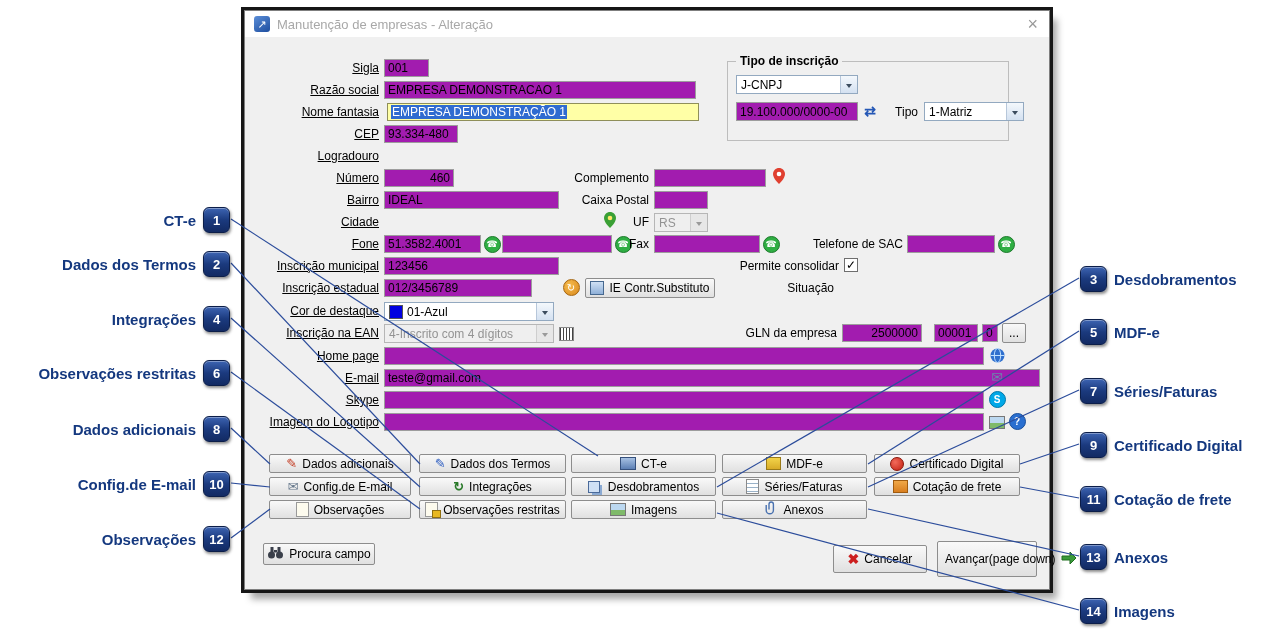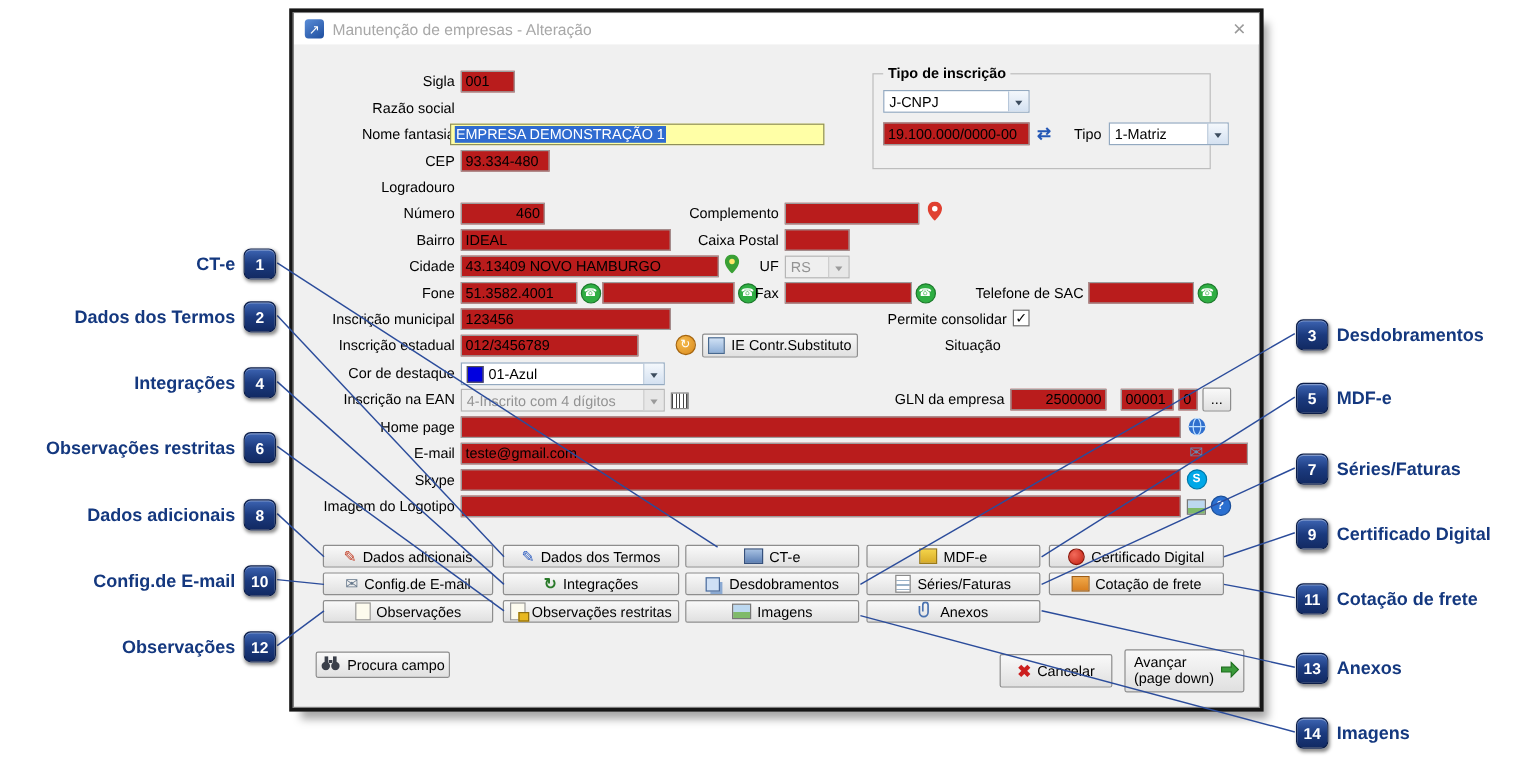--- a/index.html
+++ b/index.html
@@ -11,22 +11,22 @@
        border:1px solid #7f7f7f;box-shadow:0 0 0 3px #161616,7px 9px 7px rgba(0,0,0,.35);z-index:1;}
   .titlebar{position:absolute;left:0;top:0;right:0;height:26px;background:#ffffff;}
   .appicon{position:absolute;left:9px;top:5px;width:16px;height:16px;border-radius:3px;
            background:linear-gradient(145deg,#5b8ed8,#1d4d9e);color:#fff;font-size:11px;
            display:flex;align-items:center;justify-content:center;}
   .apptitle{position:absolute;left:32px;top:6px;font-size:13px;color:#a8a8a8;white-space:nowrap;}
   .close{position:absolute;right:11px;top:3px;font-size:18px;color:#9a9a9a;cursor:pointer;line-height:20px;}
 
   
   .lbl{position:absolute;font-size:12px;text-align:right;white-space:nowrap;color:#000;}
-  .l1{left:0;width:134px;}
-  .inp{position:absolute;height:18px;box-sizing:border-box;background:#b91c1c;border:1px solid #9d9d9d;
+  .l1{left:0;width:134px;text-decoration:underline;}
+  .inp{position:absolute;height:18px;box-sizing:border-box;background:#a21caf;border:1px solid #9d9d9d;
        font-size:12px;padding:0 3px;display:flex;align-items:center;overflow:hidden;white-space:nowrap;}
   .inp.num{justify-content:flex-end;}
   .inp.hl{background:#ffffa6;border-color:#8f8f5a;}
   .sel{background:#2f6bd0;color:#fff;padding:0 1px;}
   .combo{position:absolute;height:19px;box-sizing:border-box;background:#fff;border:1px solid #93a9c0;
          font-size:12px;display:flex;align-items:center;padding-left:4px;overflow:hidden;}
   .combo .txt{flex:1;overflow:hidden;white-space:nowrap;}
   .dd{width:16px;align-self:stretch;flex:none;margin-left:2px;background:linear-gradient(#f4f8fc,#d4e1f1);
       border-left:1px solid #b7c7da;display:flex;align-items:center;justify-content:center;}
   .dd i{width:0;height:0;border:3.5px solid transparent;border-top:4.5px solid #3c4c5e;margin-top:5px;}
@@ -105,40 +105,40 @@
     <span class="lbl l1" style="top:248px">Inscrição municipal</span>
     <span class="lbl l1" style="top:270px">Inscrição estadual</span>
     <span class="lbl l1" style="top:293px">Cor de destaque</span>
     <span class="lbl l1" style="top:315px">Inscrição na EAN</span>
     <span class="lbl l1" style="top:338px">Home page</span>
     <span class="lbl l1" style="top:360px">E-mail</span>
     <span class="lbl l1" style="top:382px">Skype</span>
     <span class="lbl l1" style="top:404px">Imagem do Logotipo</span>
 
     <div class="inp" style="left:139px;top:48px;width:45px">001</div>
-    <div class="inp hl" style="left:130px;top:92px;width:312px">
+    <div class="inp" style="left:139px;top:70px;width:312px">EMPRESA DEMONSTRACAO 1</div>
+    <div class="inp hl" style="left:142px;top:92px;width:312px">
         <span class="sel">EMPRESA DEMONSTRAÇÃO 1</span>
       </div>
     <div class="inp" style="left:139px;top:114px;width:74px">93.334-480</div>
     <div class="inp num" style="left:139px;top:158px;width:70px">460</div>
 
     <span class="lbl" style="left:300px;top:160px;width:104px">Complemento</span>
     <div class="inp" style="left:409px;top:158px;width:112px"></div>
     <span class="icbtn" style="left:526px;top:157px">
       <svg width="12" height="16" viewBox="0 0 12 16">
           <path d="M6 0C2.7 0 0 2.7 0 6c0 4.5 6 10 6 10s6-5.5 6-10C12 2.7 9.3 0 6 0z" fill="#e04030"></path>
           <circle cx="6" cy="6" r="2.3" fill="#fff"></circle>
         </svg>
     </span>
 
     <div class="inp" style="left:139px;top:180px;width:175px">IDEAL</div>
     <span class="lbl" style="left:300px;top:182px;width:104px">Caixa Postal</span>
     <div class="inp" style="left:409px;top:180px;width:54px"></div>
 
-    <div class="inp" style="left:139px;top:202px;width:215px">43.13409 NOVO HAMBURGO</div>
     <span class="icbtn" style="left:357px;top:201px">
       <svg width="12" height="16" viewBox="0 0 12 16">
           <path d="M6 0C2.7 0 0 2.7 0 6c0 4.5 6 10 6 10s6-5.5 6-10C12 2.7 9.3 0 6 0z" fill="#3aa035"></path>
           <circle cx="6" cy="6" r="2.3" fill="#ffe66a"></circle>
         </svg>
     </span>
     <span class="lbl" style="left:372px;top:204px;width:32px">UF</span>
     <div class="combo dis" style="left:409px;top:202px;width:54px">
       <span class="txt">RS</span>
         <span class="dd">
@@ -312,21 +312,21 @@
             <circle cx="4.5" cy="9" r="3.5" fill="#3a3f4a"></circle>
             <circle cx="12.5" cy="9" r="3.5" fill="#3a3f4a"></circle>
           </svg></span>
       <span>Procura campo</span>
     </div>
     <div class="btn" style="left:588px;top:534px;width:94px;height:28px">
       <span class="nic" style="color:#cc1f1f;font-weight:bold;font-size:14px">✖</span>
       <span>Cancelar</span>
     </div>
     <div class="btn" style="left:692px;top:530px;width:100px;height:36px;justify-content:space-between;padding:0 7px">
-      <span style="display:flex;flex-direction:column;align-items:flex-start;line-height:13px;font-size:12px">
+      <span style="display:flex;flex-direction:row;align-items:flex-start;line-height:13px;font-size:12px">
         <span>Avançar</span>
         <span>(page down)</span>
       </span>
       <span class="nic"><svg width="16" height="14" viewBox="0 0 16 14">
             <path d="M1 5h8V1l6 6-6 6V9H1z" fill="#3a9a3a" stroke="#1e6e1e" stroke-width="1"></path>
           </svg></span>
     </div>
   </div>
 
   <svg class="lines" width="1275" height="640">

